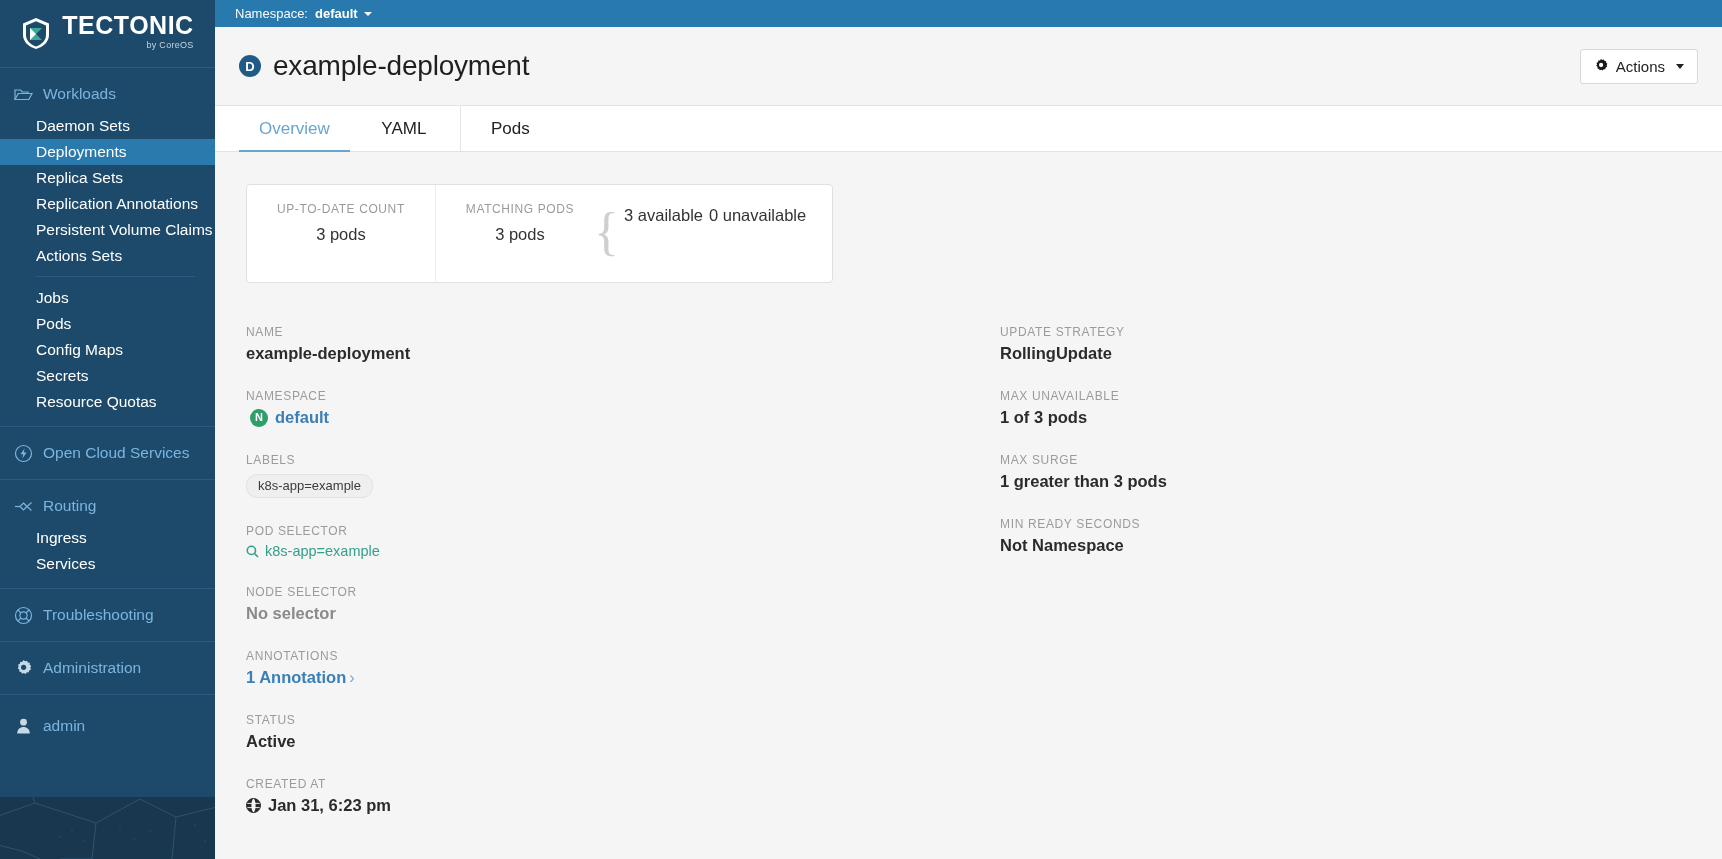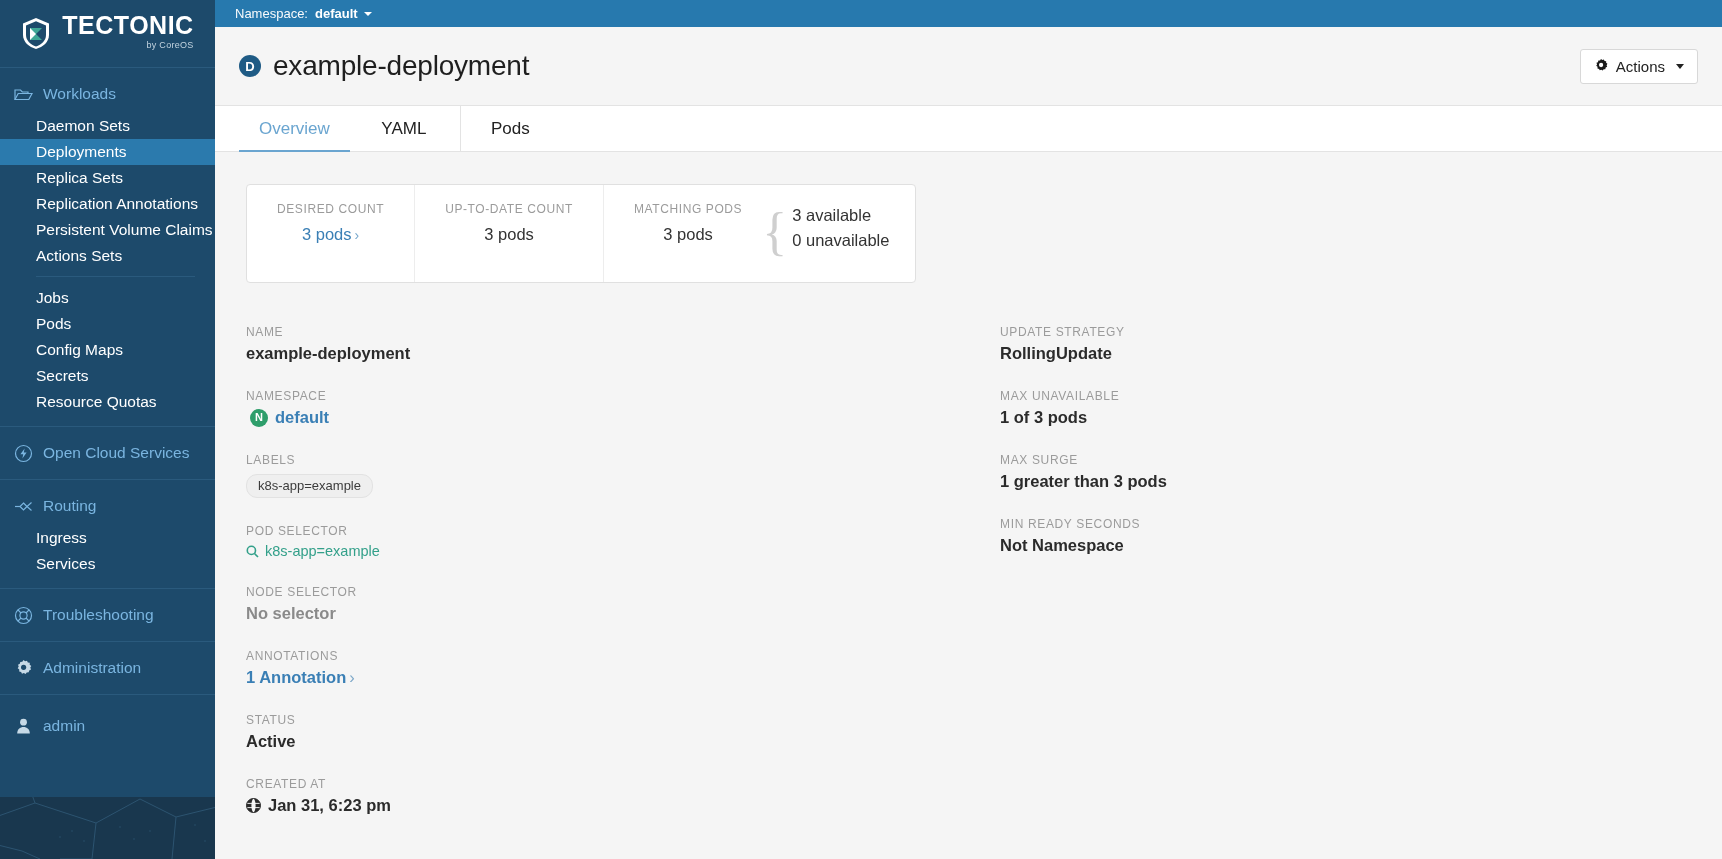--- a/index.html
+++ b/index.html
@@ -302,21 +302,21 @@
     align-self: stretch;
     margin: 4px 14px 4px 20px;
     position: relative;
     color: #cfcfcf;
     font-size: 52px;
     line-height: 52px;
     font-family: "Liberation Serif", serif;
     font-weight: 300;
   }
 
-  .avail-list { display: flex; flex-direction: column; gap: 6px; padding-top: 4px; }
+  .avail-list { display: flex; flex-direction: row; gap: 6px; padding-top: 4px; }
   .avail-item { font-size: 16.5px; color: #333; white-space: nowrap; }
 
   
   .details {
     display: flex;
     margin-top: 42px;
     padding-left: 7px;
     gap: 28px;
   }
   .col { width: 726px; flex: 0 0 726px; }
@@ -538,26 +538,20 @@
     <div class="tabs">
       <div class="tab active">Overview</div>
       <div class="tab">YAML</div>
       <div class="tab sep">Pods</div>
     </div>
 
     <div class="content">
 
       <div class="status-cards">
 
-        <div class="scard">
-          <div class="scard-label">Desired Count</div>
-          <div class="scard-value link">
-            <span>3 pods</span><span class="chev">›</span>
-          </div>
-        </div>
 
         <div class="scard">
           <div class="scard-label">Up-to-date Count</div>
           <div class="scard-value">3 pods</div>
         </div>
 
         <div class="scard wide">
           <div class="scard-left">
             <div class="scard-label">Matching Pods</div>
             <div class="scard-value">3 pods</div>

